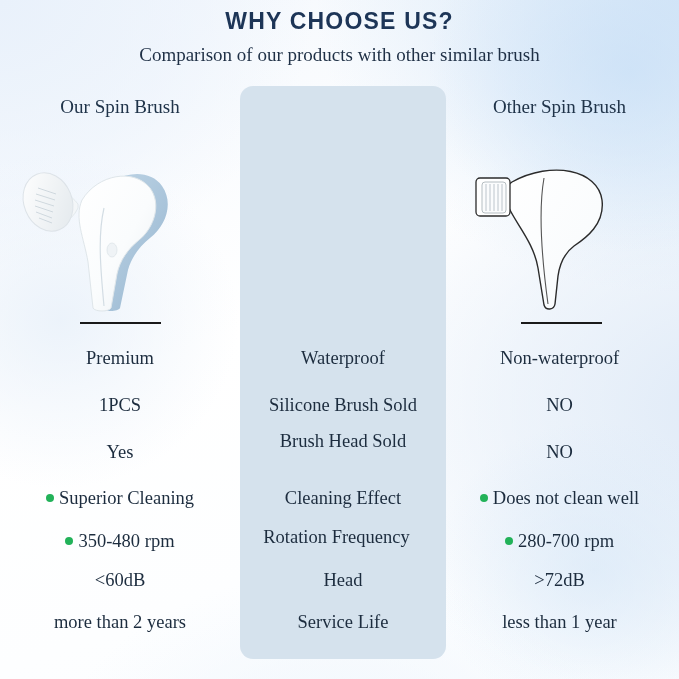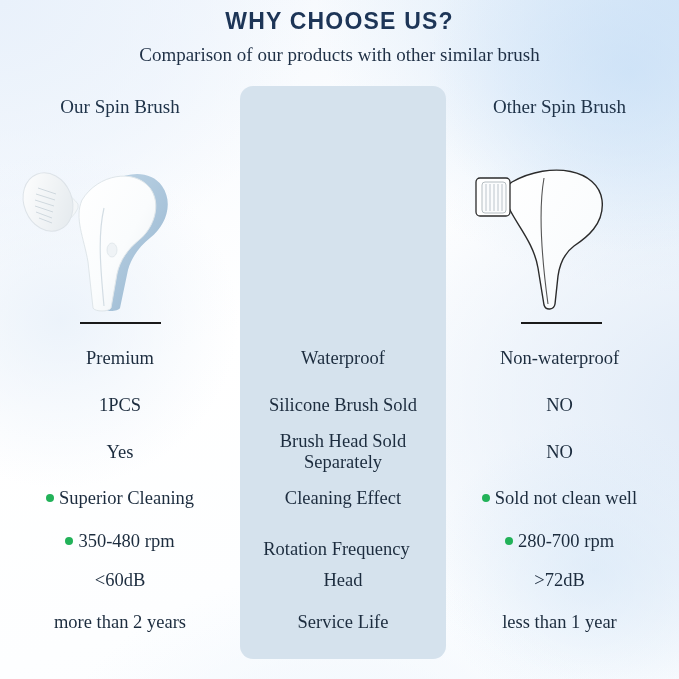--- a/index.html
+++ b/index.html
@@ -167,28 +167,27 @@
   <div id="rows-layer">
       <div class="row" style="left: 0px; width: 240px; top: 347px;"><span class="rowtext">Premium</span></div>
       <div class="row" style="left: 240px; width: 206px; top: 347px;"><span class="rowtext">Waterproof</span></div>
       <div class="row" style="left: 440px; width: 239px; top: 347px;"><span class="rowtext">Non-waterproof</span></div>
       <div class="row" style="left: 0px; width: 240px; top: 394px;"><span class="rowtext">1PCS</span></div>
       <div class="row" style="left: 240px; width: 206px; top: 394px;"><span class="rowtext">Silicone Brush Sold</span></div>
       <div class="row" style="left: 440px; width: 239px; top: 394px;"><span class="rowtext">NO</span></div>
       <div class="row" style="left: 0px; width: 240px; top: 441px;"><span class="rowtext">Yes</span></div>
       <div class="row two-line" style="left: 240px; width: 206px; top: 431px;">
         <div>Brush Head Sold</div>
-        <div>Separately</div>
       </div>
       <div class="row" style="left: 440px; width: 239px; top: 441px;"><span class="rowtext">NO</span></div>
       <div class="row" style="left: 0px; width: 240px; top: 487px;"><span class="bullet"></span><span class="rowtext">Superior Cleaning</span></div>
       <div class="row" style="left: 240px; width: 206px; top: 487px;"><span class="rowtext">Cleaning Effect</span></div>
-      <div class="row" style="left: 440px; width: 239px; top: 487px;"><span class="bullet"></span><span class="rowtext">Sold not clean well</span></div>
+      <div class="row" style="left: 440px; width: 239px; top: 487px;"><span class="bullet"></span><span class="rowtext">Does not clean well</span></div>
       <div class="row" style="left: 0px; width: 240px; top: 530px;"><span class="bullet"></span><span class="rowtext">350-480 rpm</span></div>
-      <div class="row" style="left: 240px; width: 193px; top: 538px;"><span class="rowtext">Rotation Frequency</span></div>
+      <div class="row" style="left: 240px; width: 193px; top: 526px;"><span class="rowtext">Rotation Frequency</span></div>
       <div class="row" style="left: 440px; width: 239px; top: 530px;"><span class="bullet"></span><span class="rowtext">280-700 rpm</span></div>
       <div class="row" style="left: 0px; width: 240px; top: 569px;"><span class="rowtext">&lt;60dB</span></div>
       <div class="row" style="left: 240px; width: 206px; top: 569px;"><span class="rowtext">Head</span></div>
       <div class="row" style="left: 440px; width: 239px; top: 569px;"><span class="rowtext">&gt;72dB</span></div>
       <div class="row" style="left: 0px; width: 240px; top: 611px;"><span class="rowtext">more than 2 years</span></div>
       <div class="row" style="left: 240px; width: 206px; top: 611px;"><span class="rowtext">Service Life</span></div>
       <div class="row" style="left: 440px; width: 239px; top: 611px;"><span class="rowtext">less than 1 year</span></div>
     </div>
 
 </div>

